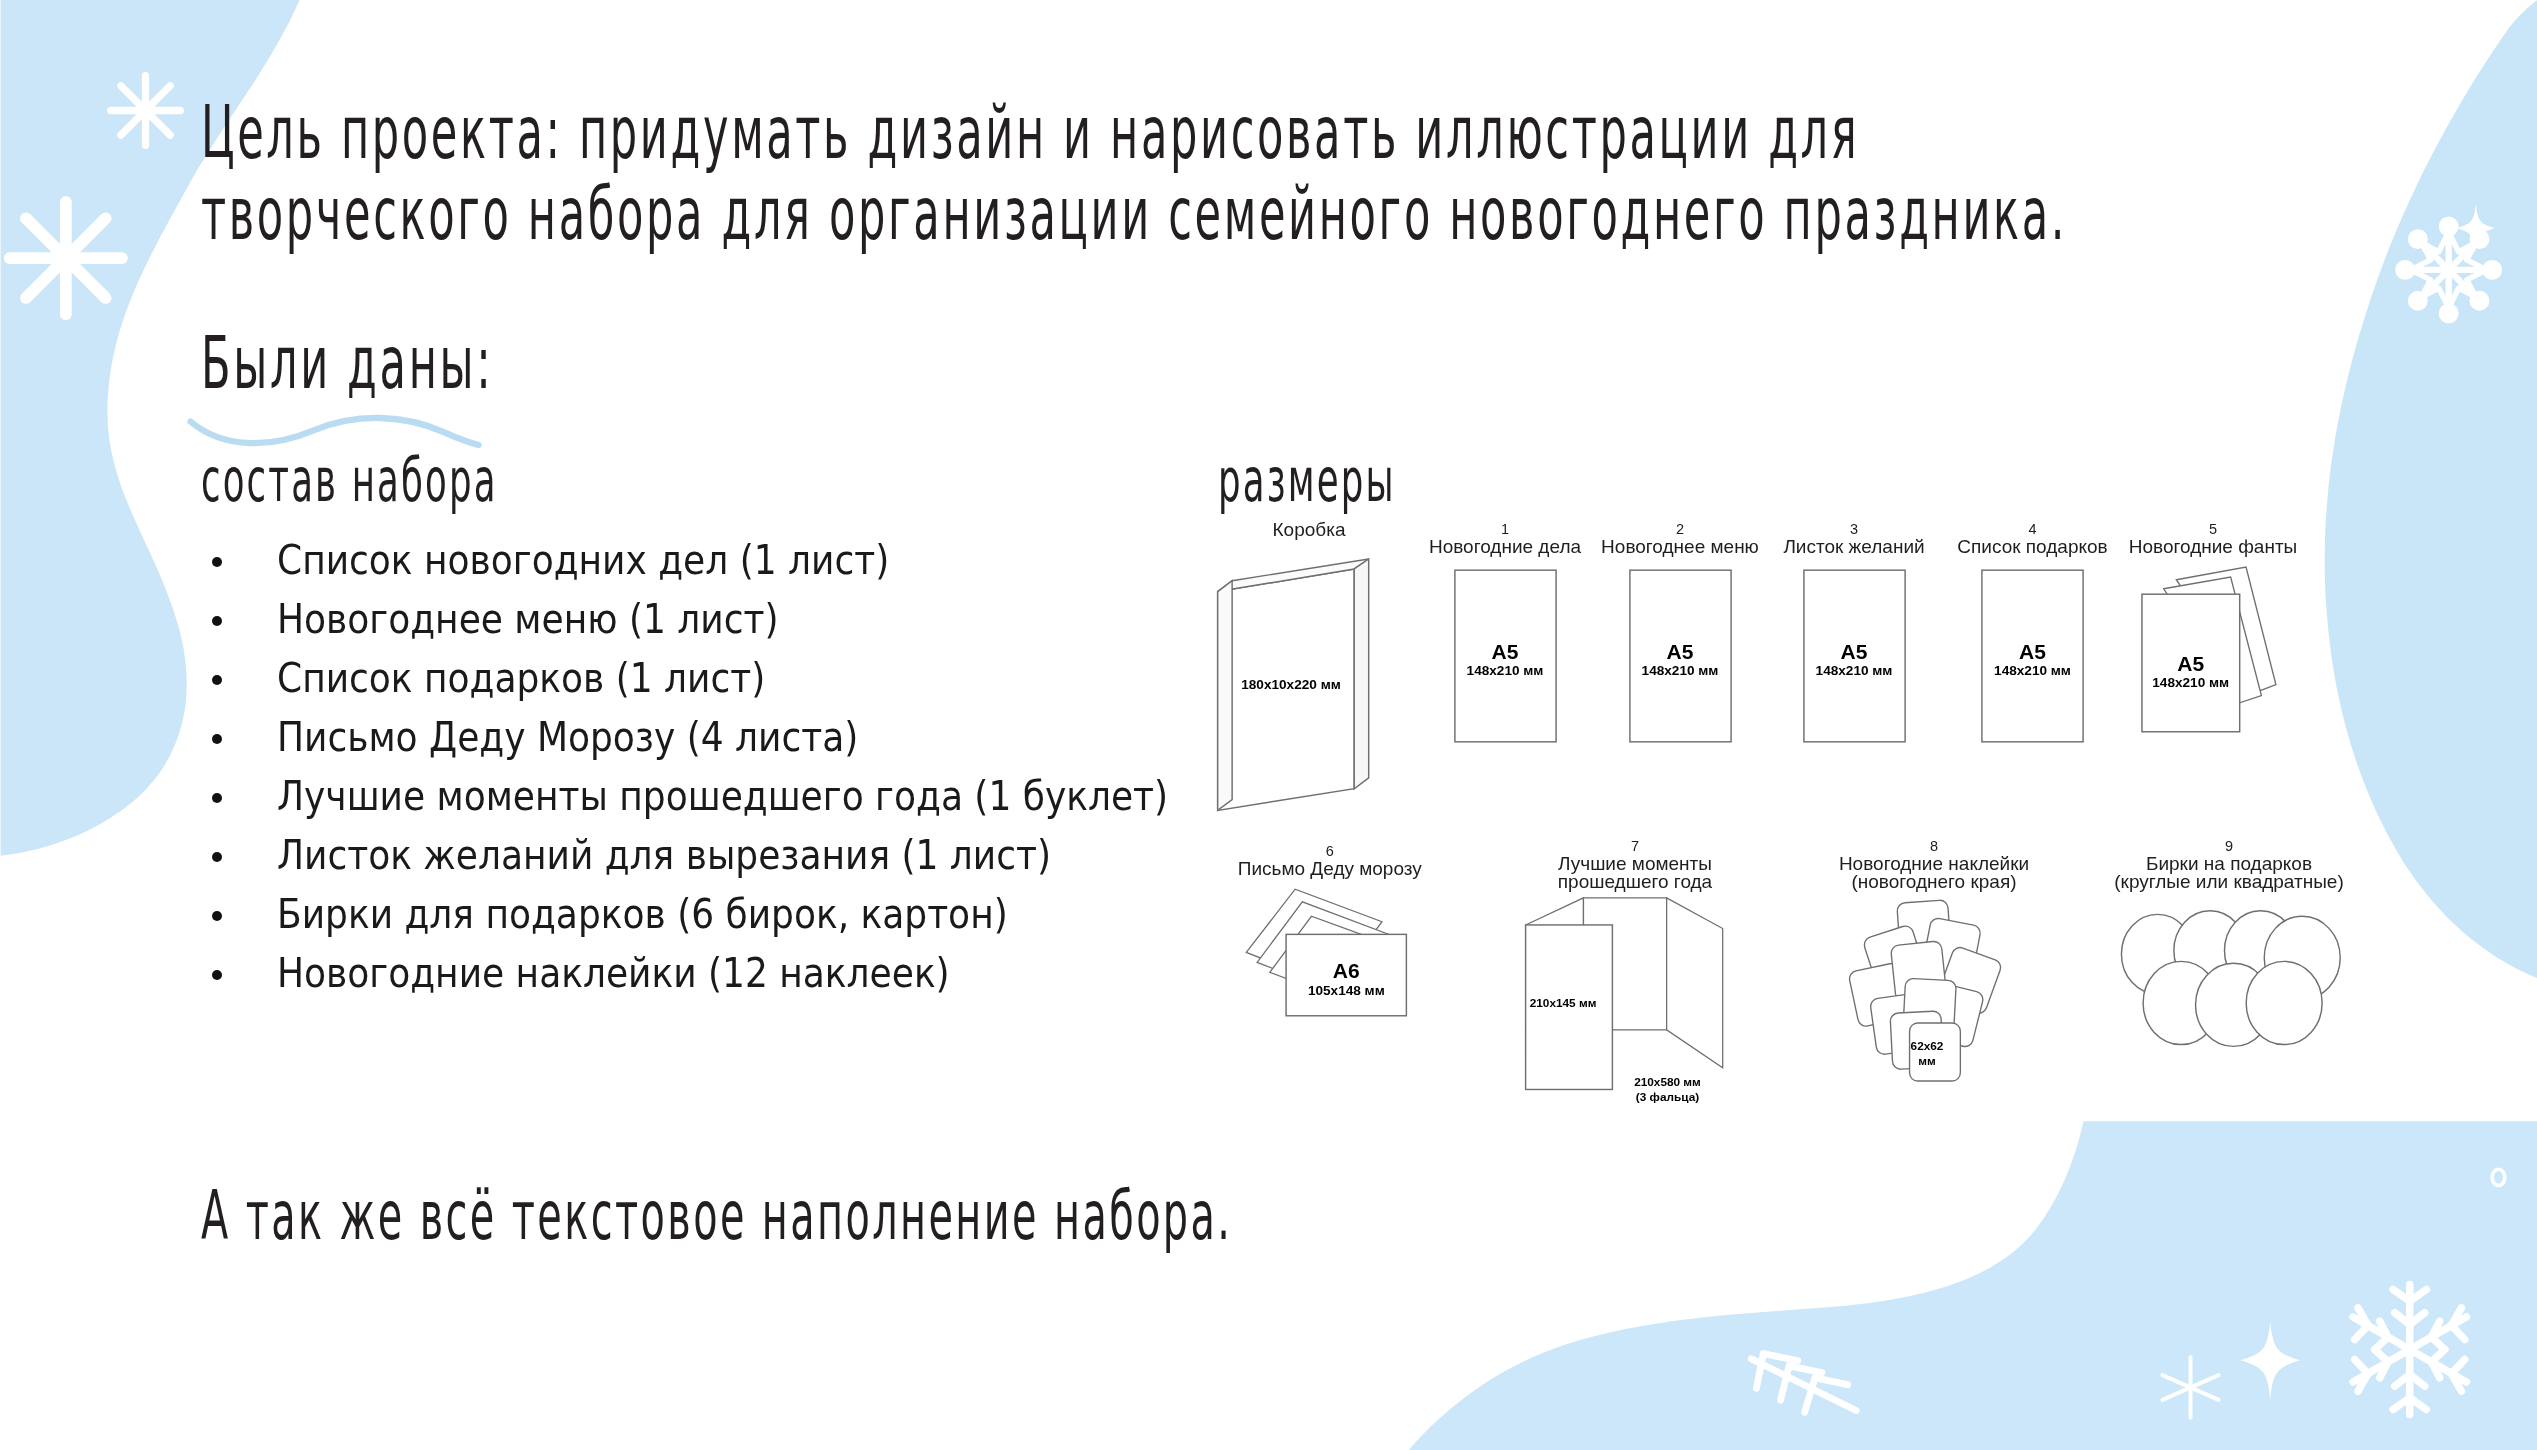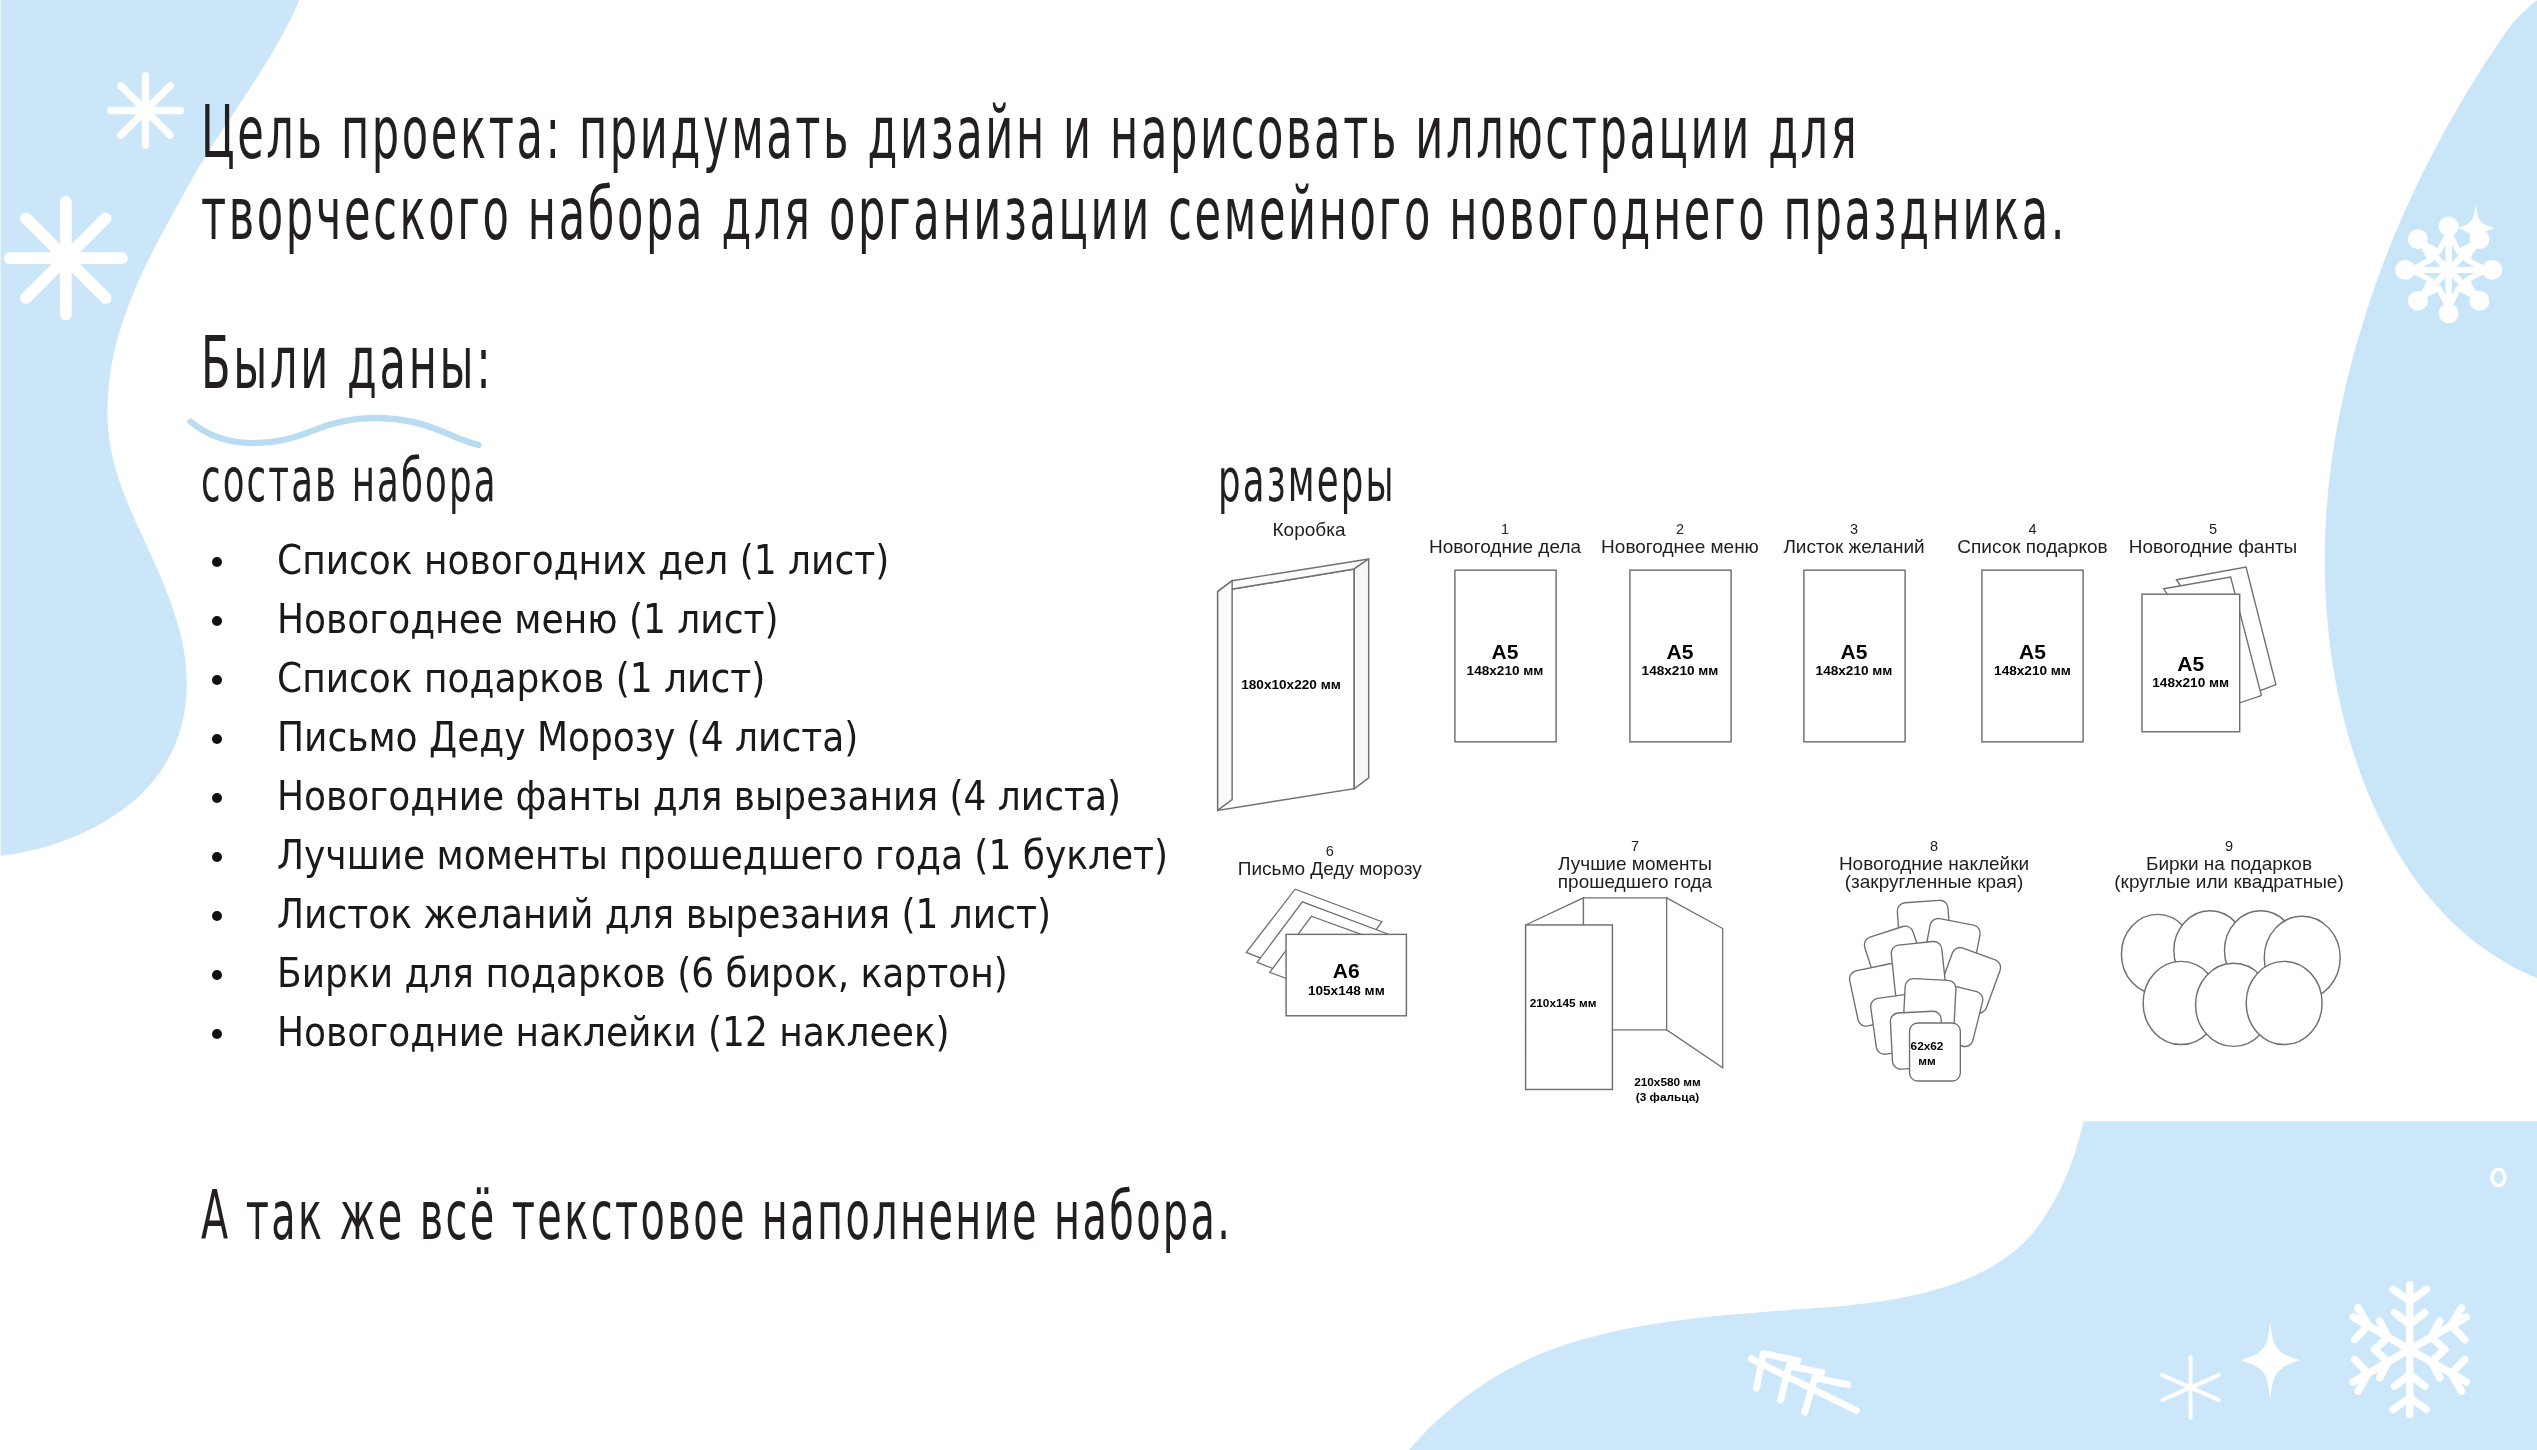--- a/index.html
+++ b/index.html
@@ -335,21 +335,20 @@
   </svg>
 
   <div class="hand" id="sostav-heading">состав набора</div>
   <div class="hand" id="razmery-heading">размеры</div>
 
   <ul id="kit-list">
     <li>Список новогодних дел (1 лист)</li>
     <li>Новогоднее меню (1 лист)</li>
     <li>Список подарков (1 лист)</li>
     <li>Письмо Деду Морозу (4 листа)</li>
-    <li>Новогодние фанты для вырезания (4 листа)</li>
     <li>Лучшие моменты прошедшего года (1 буклет)</li>
     <li>Листок желаний для вырезания (1 лист)</li>
     <li>Бирки для подарков (6 бирок, картон)</li>
     <li>Новогодние наклейки (12 наклеек)</li>
   </ul>
 
   <div class="hand" id="closing-line">А так же всё текстовое наполнение набора.</div>
 
   <div id="sizes-panel">
 
@@ -483,21 +482,21 @@
         <div class="lbl" style="left:91px; top:179px; width:109px;">
           <div class="dim2">210x580 мм</div>
           <div class="dim2">(3 фальца)</div>
         </div>
       </div>
     </div>
 
     <div class="diag-col" style="left:616px; top:317px; width:226px;">
       <div class="diag-num">8</div>
       <div class="diag-cap wrap">Новогодние наклейки</div>
-      <div class="diag-cap wrap">(закругленные края)</div>
+      <div class="diag-cap wrap">(новогоднего края)</div>
       <div class="diag-art" style="width:195px;height:195px;margin-top:5.4px;">
         <svg width="195" height="195" viewBox="0 0 215 215">
           <g fill="#ffffff" stroke="#6f6f6f" stroke-width="1.5">
             <rect x="68" y="6" width="56" height="62" rx="9" transform="rotate(-4 96 37)"></rect>
             <rect x="36" y="38" width="56" height="62" rx="9" transform="rotate(-18 64 69)"></rect>
             <rect x="98" y="28" width="56" height="62" rx="9" transform="rotate(11 126 59)"></rect>
             <rect x="18" y="78" width="56" height="62" rx="9" transform="rotate(-12 46 109)"></rect>
             <rect x="118" y="62" width="56" height="62" rx="9" transform="rotate(20 146 93)"></rect>
             <rect x="62" y="52" width="56" height="62" rx="9" transform="rotate(-6 90 83)"></rect>
             <rect x="40" y="110" width="56" height="62" rx="9" transform="rotate(-8 68 141)"></rect>

